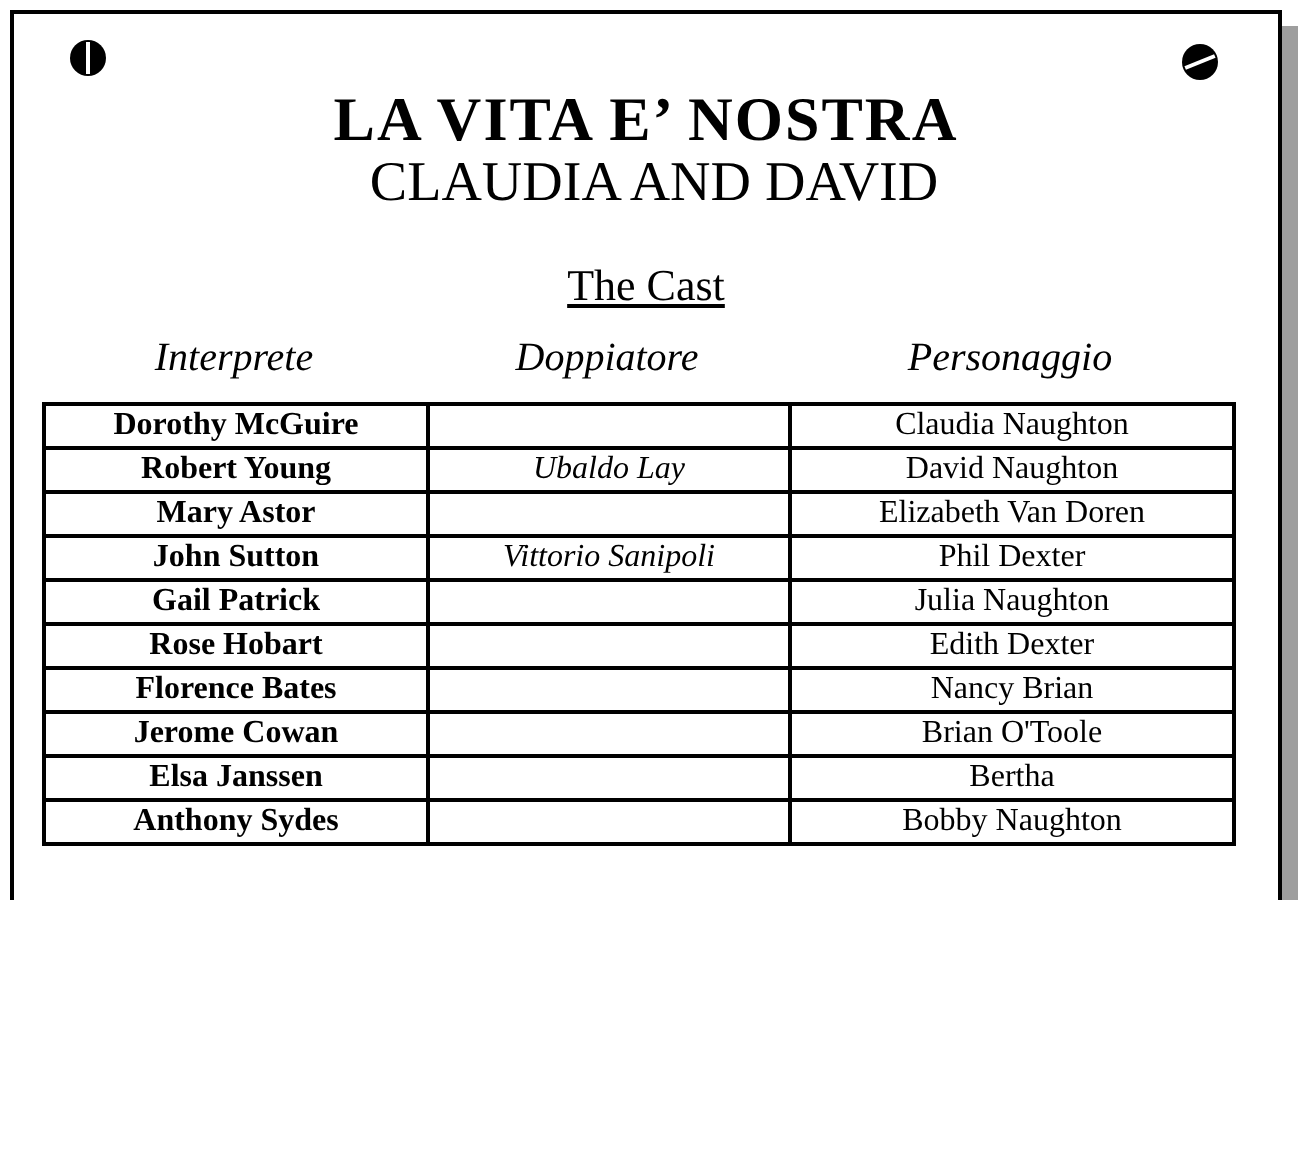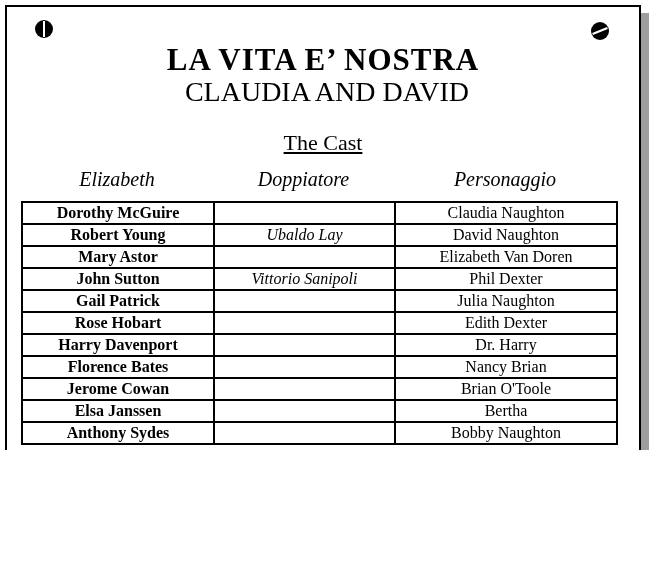--- a/index.html
+++ b/index.html
@@ -140,21 +140,21 @@
       </div>
     <div class="screw screw--br">
         <div class="slot"></div>
       </div>
 
     <div class="title">LA VITA E’ NOSTRA</div>
     <div class="subtitle">CLAUDIA AND DAVID</div>
     <div class="cast-heading"><span>The Cast</span></div>
 
     <div class="col-headers">
-      <div class="col-h col-h--1">Elizabeth</div>
+      <div class="col-h col-h--1">Interprete</div>
       <div class="col-h col-h--2">Doppiatore</div>
       <div class="col-h col-h--3">Personaggio</div>
     </div>
 
     <table class="cast">
       <colgroup>
         <col style="width:192px">
         <col style="width:181px">
         <col style="width:222px">
       </colgroup>
@@ -183,25 +183,20 @@
           <td class="cell-interprete">Gail Patrick</td>
           <td class="cell-doppiatore"></td>
           <td class="cell-personaggio">Julia Naughton</td>
         </tr>
         <tr>
           <td class="cell-interprete">Rose Hobart</td>
           <td class="cell-doppiatore"></td>
           <td class="cell-personaggio">Edith Dexter</td>
         </tr>
         <tr>
-          <td class="cell-interprete">Harry Davenport</td>
-          <td class="cell-doppiatore"></td>
-          <td class="cell-personaggio">Dr. Harry</td>
-        </tr>
-        <tr>
           <td class="cell-interprete">Florence Bates</td>
           <td class="cell-doppiatore"></td>
           <td class="cell-personaggio">Nancy Brian</td>
         </tr>
         <tr>
           <td class="cell-interprete">Jerome Cowan</td>
           <td class="cell-doppiatore"></td>
           <td class="cell-personaggio">Brian O'Toole</td>
         </tr>
         <tr>

